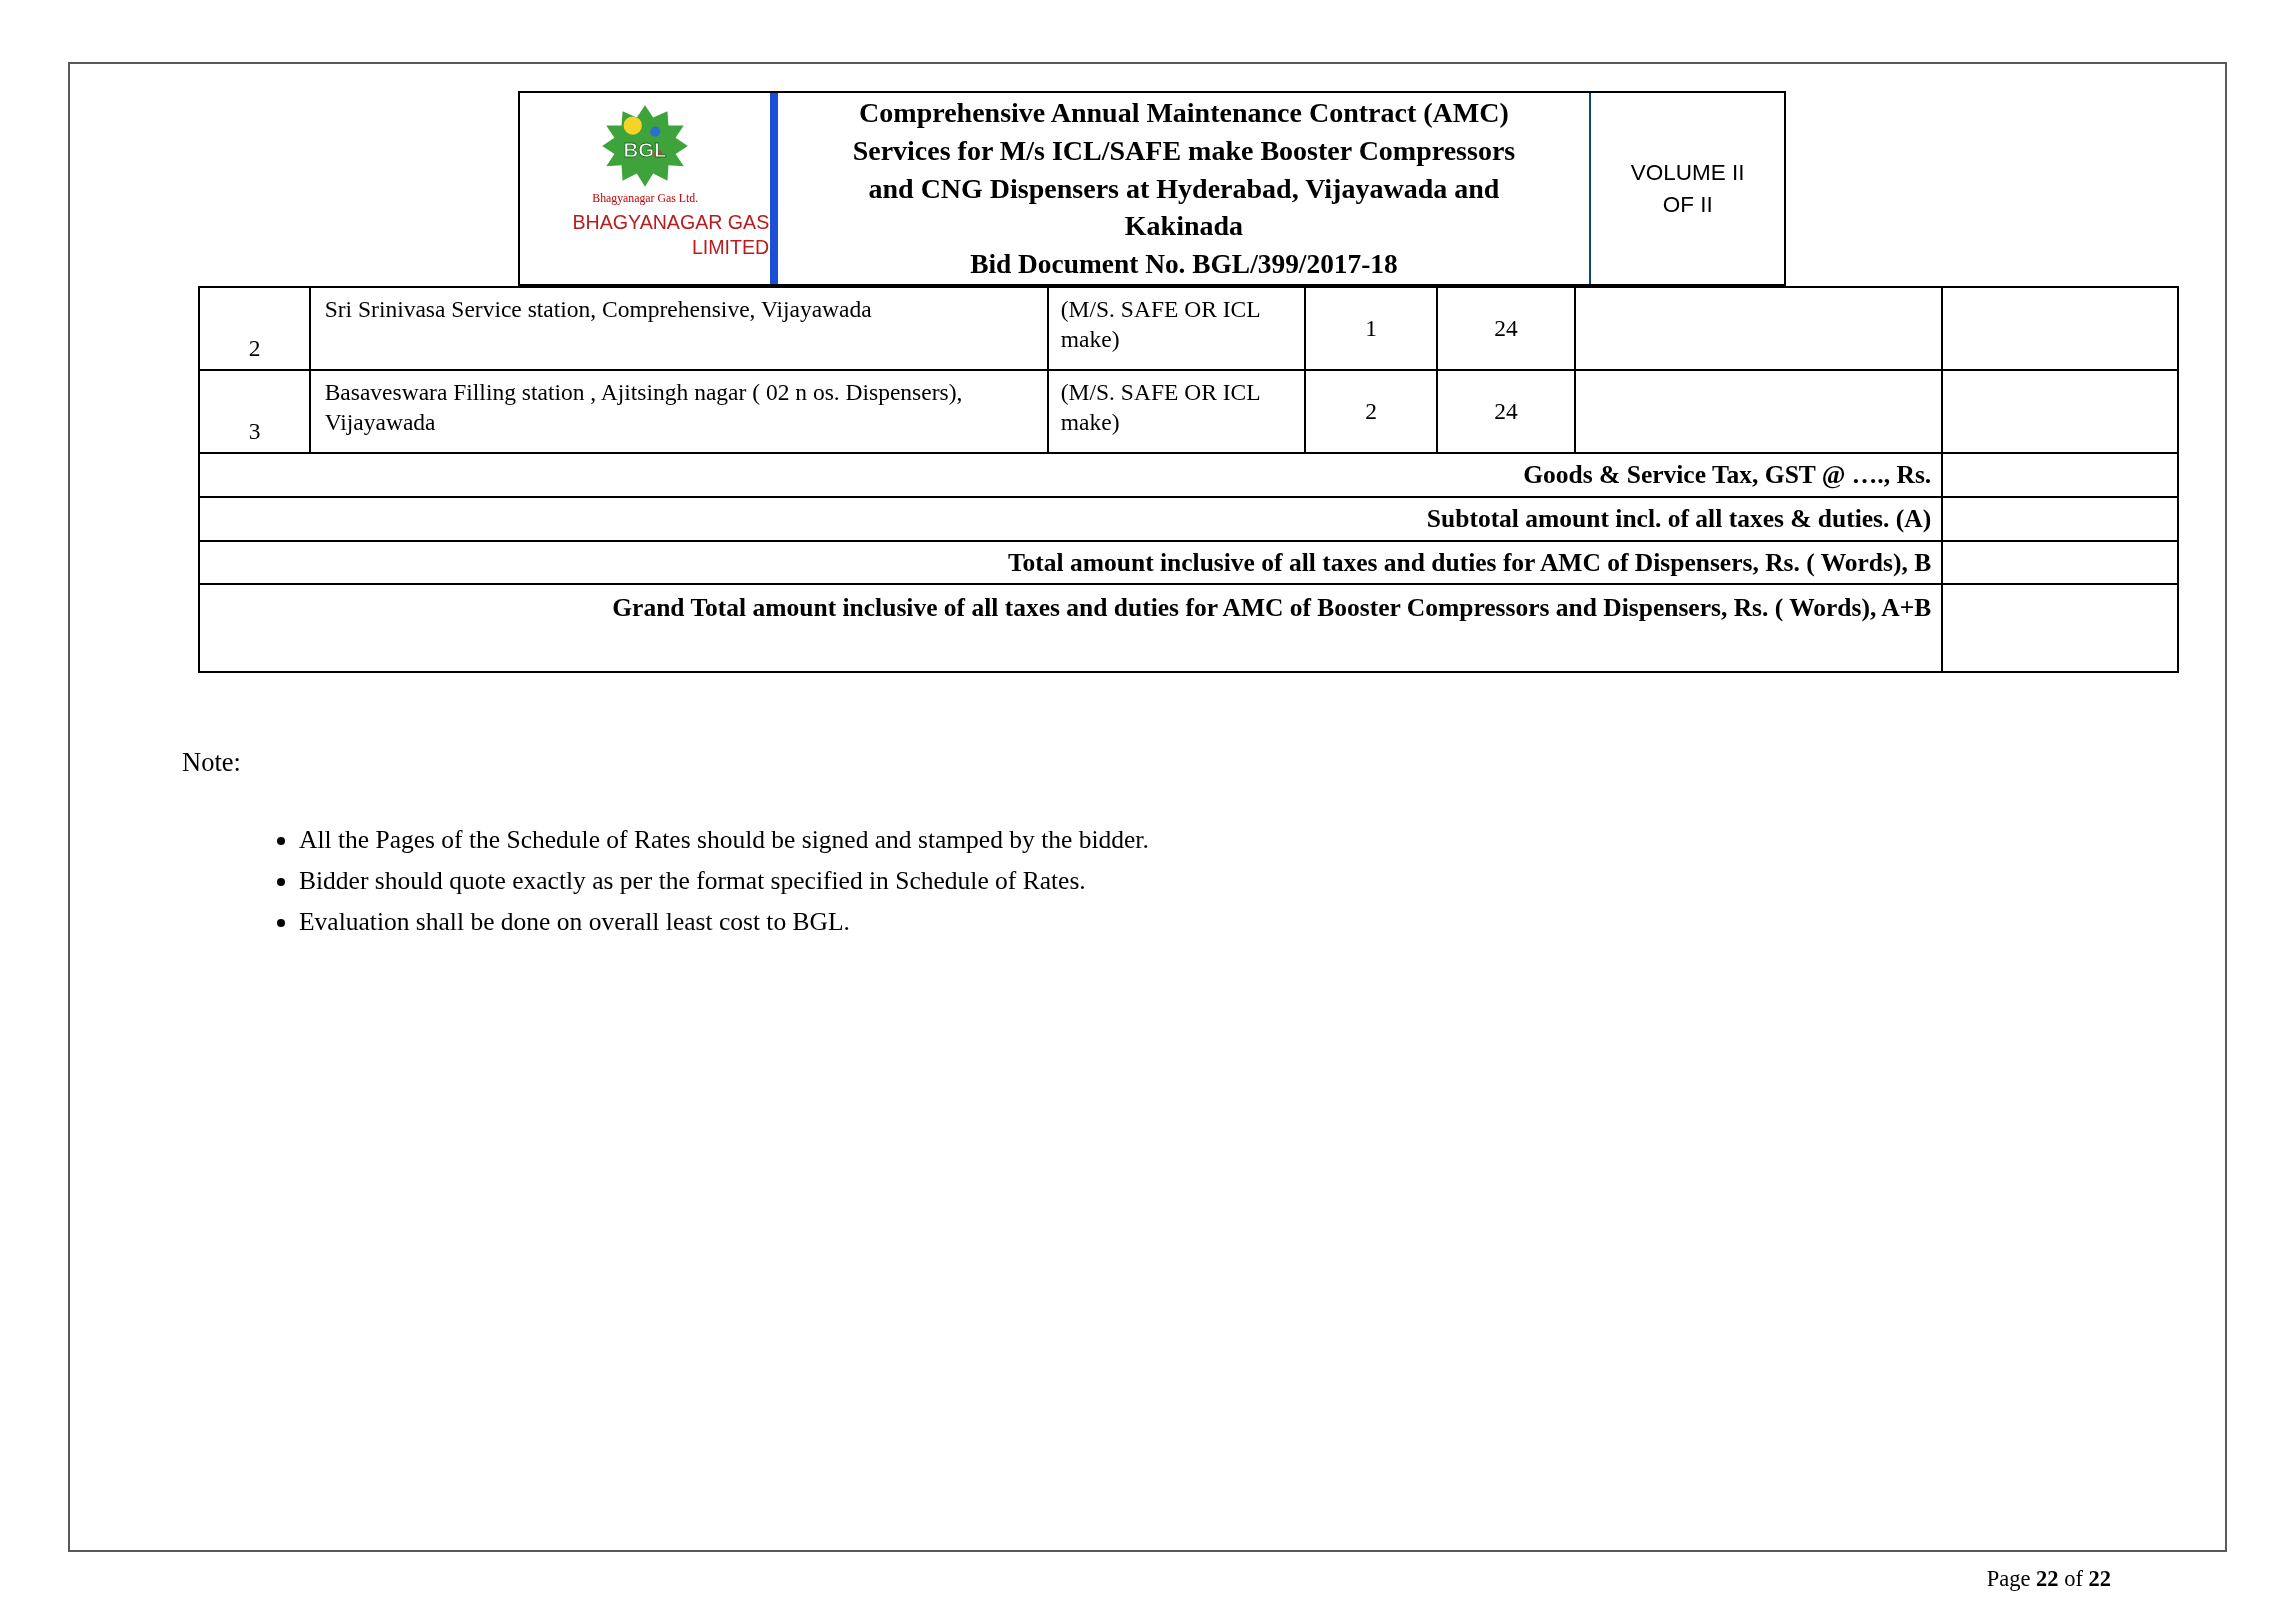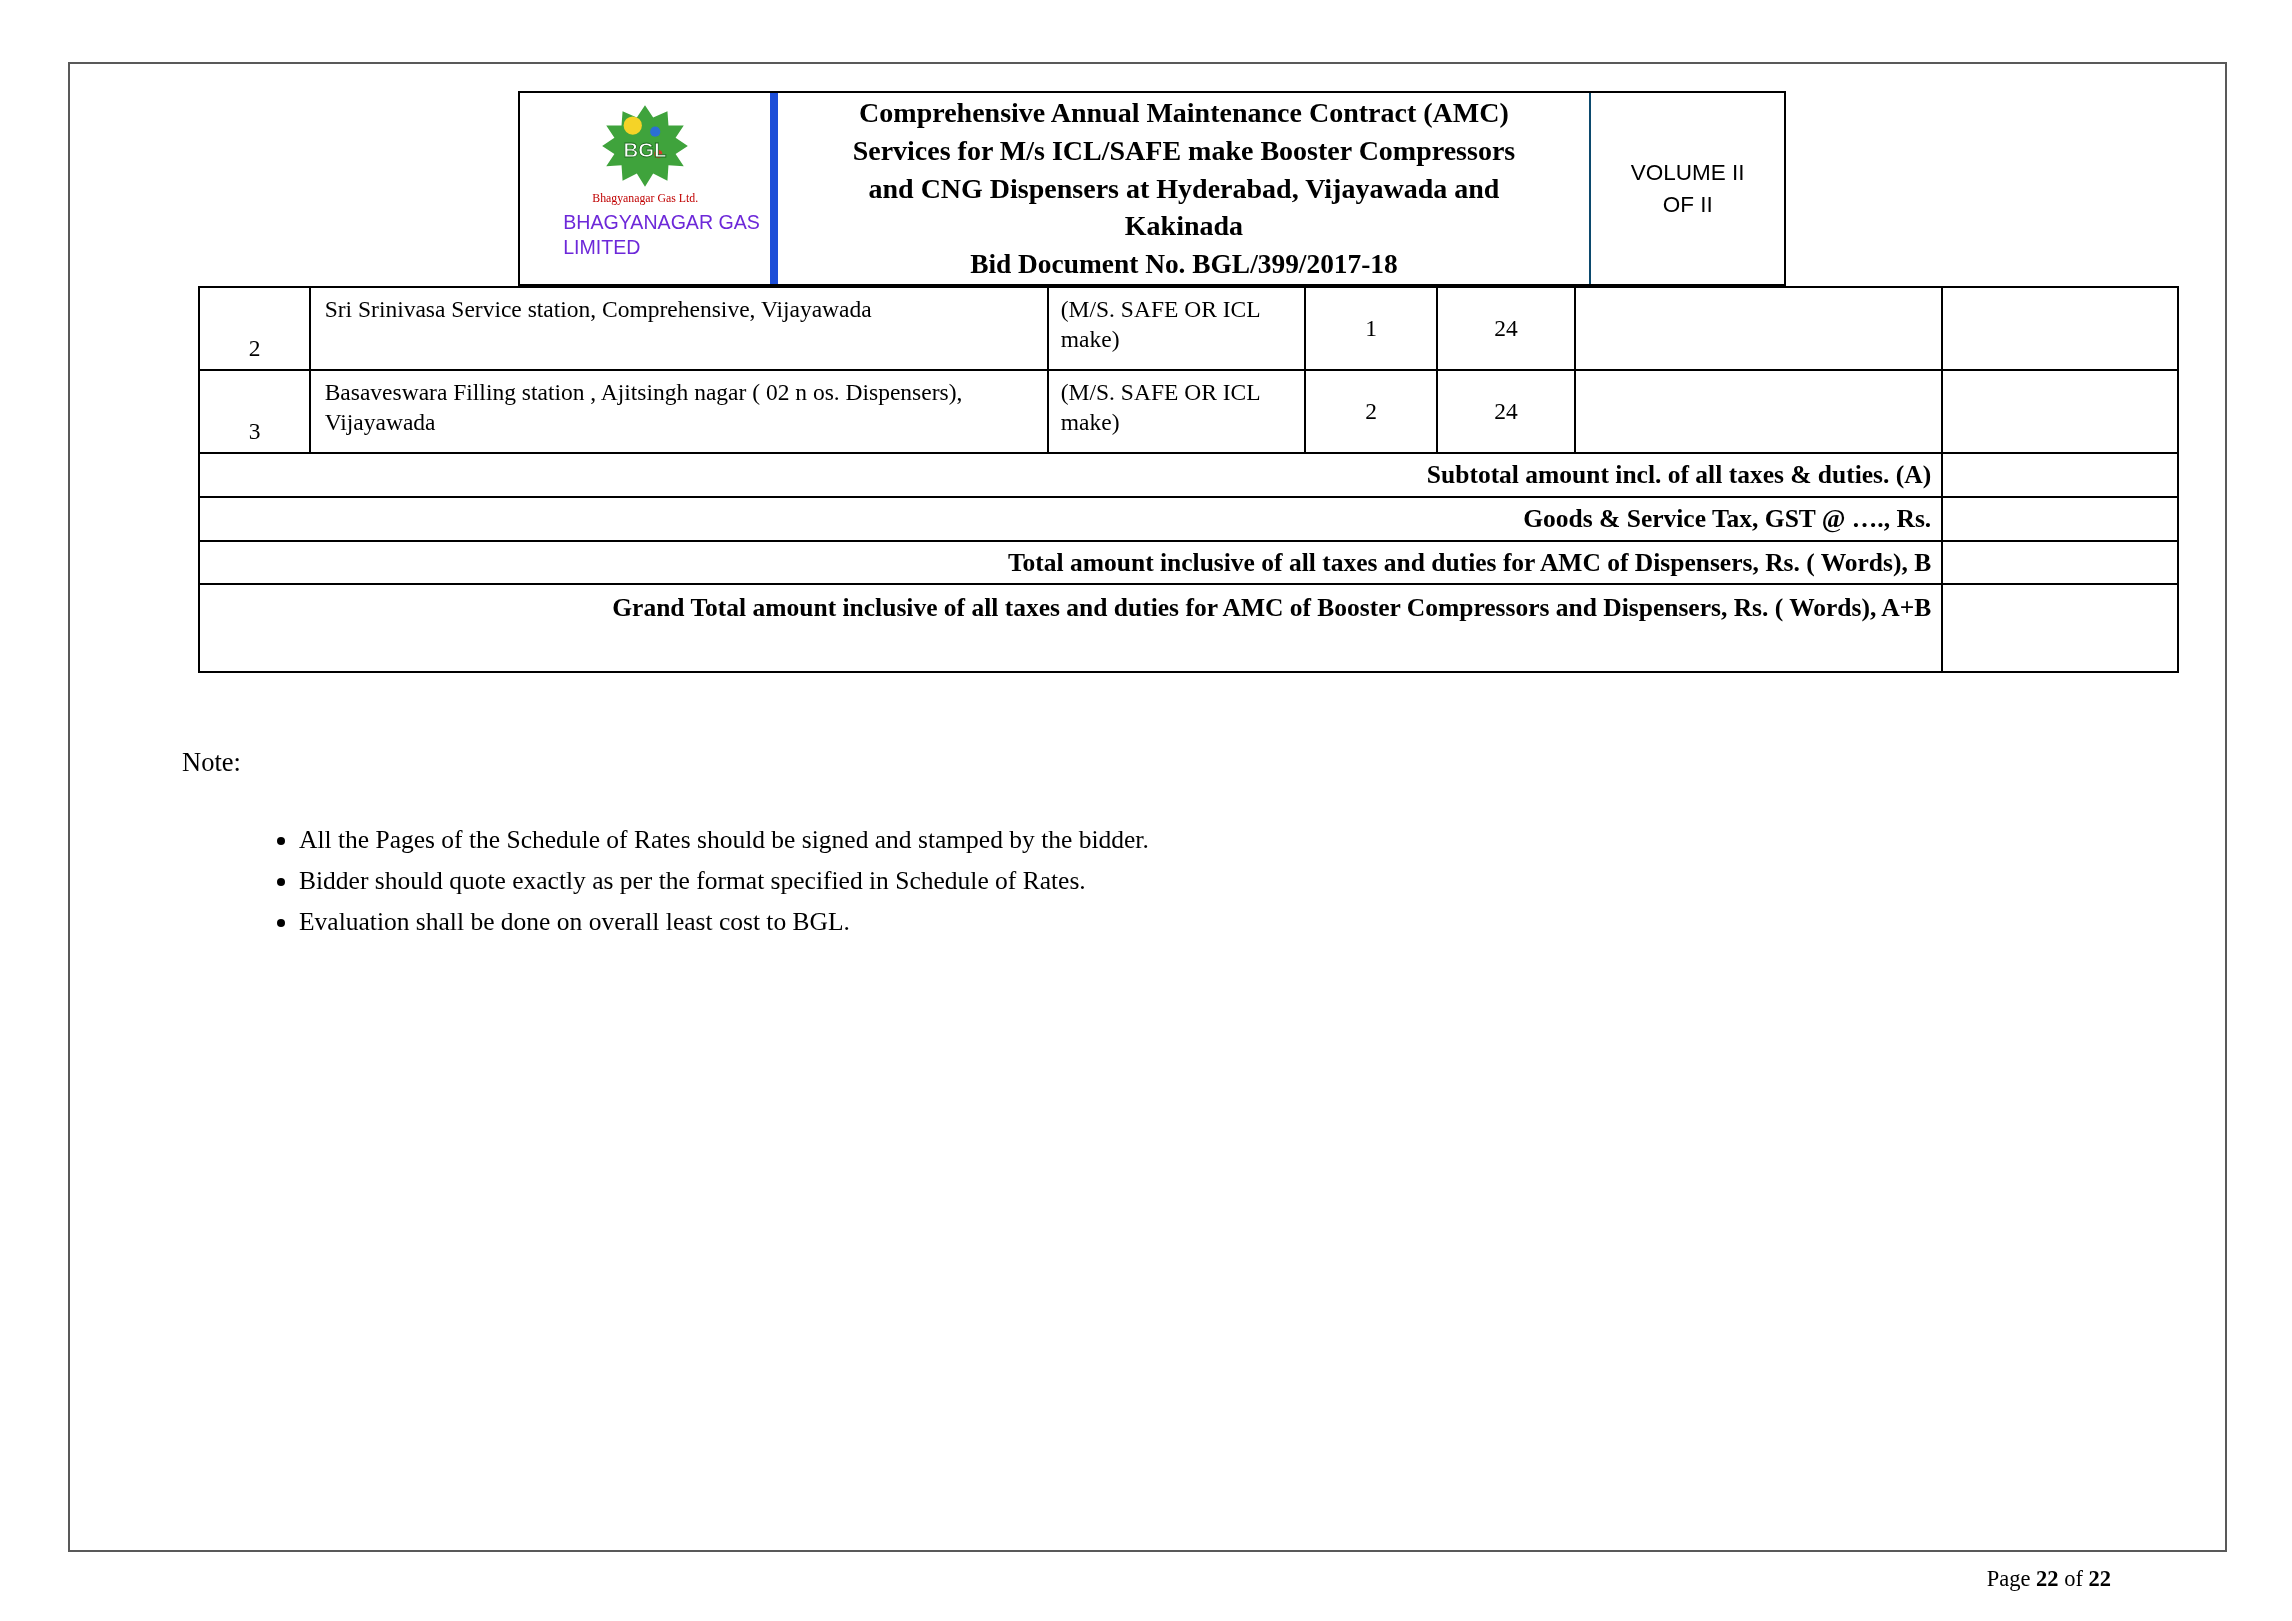--- a/index.html
+++ b/index.html
@@ -14,21 +14,21 @@
   
   .header-table{
     position:absolute;left:518px;top:91px;width:1268px;height:195px;
     display:flex;border:2px solid #000;box-sizing:border-box;background:#fff;
   }
   .hcell{box-sizing:border-box;height:100%;}
   .logo-cell{width:259px;border-right:8px solid #1d4ed8;display:flex;flex-direction:column;align-items:center;padding-top:7.8px;}
   .logo-caption{font-family:"Liberation Serif",serif;font-size:11.8px;color:#c00000;line-height:1;margin-top:-2px;}
   .org-name{
     font-family:"Liberation Sans",sans-serif;font-size:19.6px;line-height:1.25;
-    text-align:left;width:206px;margin-top:5.9px;color:#6d28d9;margin-left:42px;
+    text-align:right;width:206px;margin-top:5.9px;color:#b91c1c;margin-left:42px;
   }
   .title-cell{width:815px;border-right:2px solid #0c4a6e;display:flex;flex-direction:column;justify-content:center;align-items:center;padding:5.9px 0;}
   .doc-title{
     font-weight:bold;font-size:28px;line-height:1.35;text-align:center;width:676px;
   }
   .doc-bid{font-weight:bold;font-size:27.4px;line-height:1.3;text-align:center;margin-top:2px;}
   .volume-cell{width:193px;display:flex;flex-direction:column;justify-content:center;align-items:center;
     font-family:"Liberation Sans",sans-serif;font-size:22.5px;line-height:1.4;}
   
   .main-table{
@@ -121,25 +121,25 @@
       <tr style="height:83px;">
         <td class="sno">3</td>
         <td class="station">Basaveswara Filling station , Ajitsingh nagar  ( 02 n os. Dispensers), Vijayawada</td>
         <td class="make">(M/S. SAFE OR ICL make)</td>
         <td class="qty">2</td>
         <td class="months">24</td>
         <td class="blank"></td>
         <td class="blank"></td>
       </tr>
       <tr style="height:44px;">
-        <td class="summary" colspan="6">Subtotal amount incl. of all taxes &amp; duties.  (A)</td>
+        <td class="summary" colspan="6">Goods &amp; Service Tax, GST @ …., Rs.</td>
         <td class="blank"></td>
       </tr>
       <tr style="height:44px;">
-        <td class="summary" colspan="6">Goods &amp; Service Tax, GST @ …., Rs.</td>
+        <td class="summary" colspan="6">Subtotal amount incl. of all taxes &amp; duties.  (A)</td>
         <td class="blank"></td>
       </tr>
       <tr style="height:41px;">
         <td class="summary" colspan="6">Total amount inclusive of all taxes and duties for AMC of Dispensers, Rs. ( Words), B</td>
         <td class="blank"></td>
       </tr>
       <tr style="height:88px;">
         <td class="summary-grand" colspan="6">Grand Total amount inclusive of all taxes and duties for AMC of Booster Compressors and  Dispensers, Rs. ( Words), A+B</td>
         <td class="blank"></td>
       </tr>

